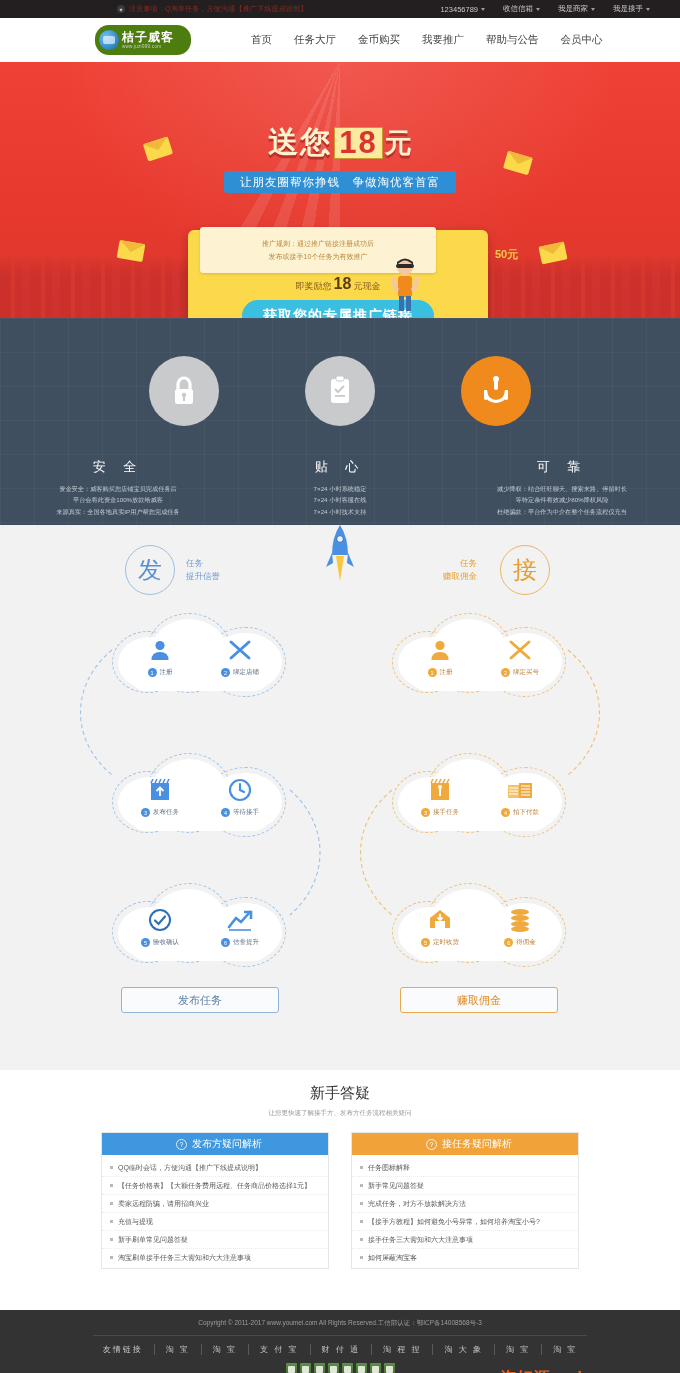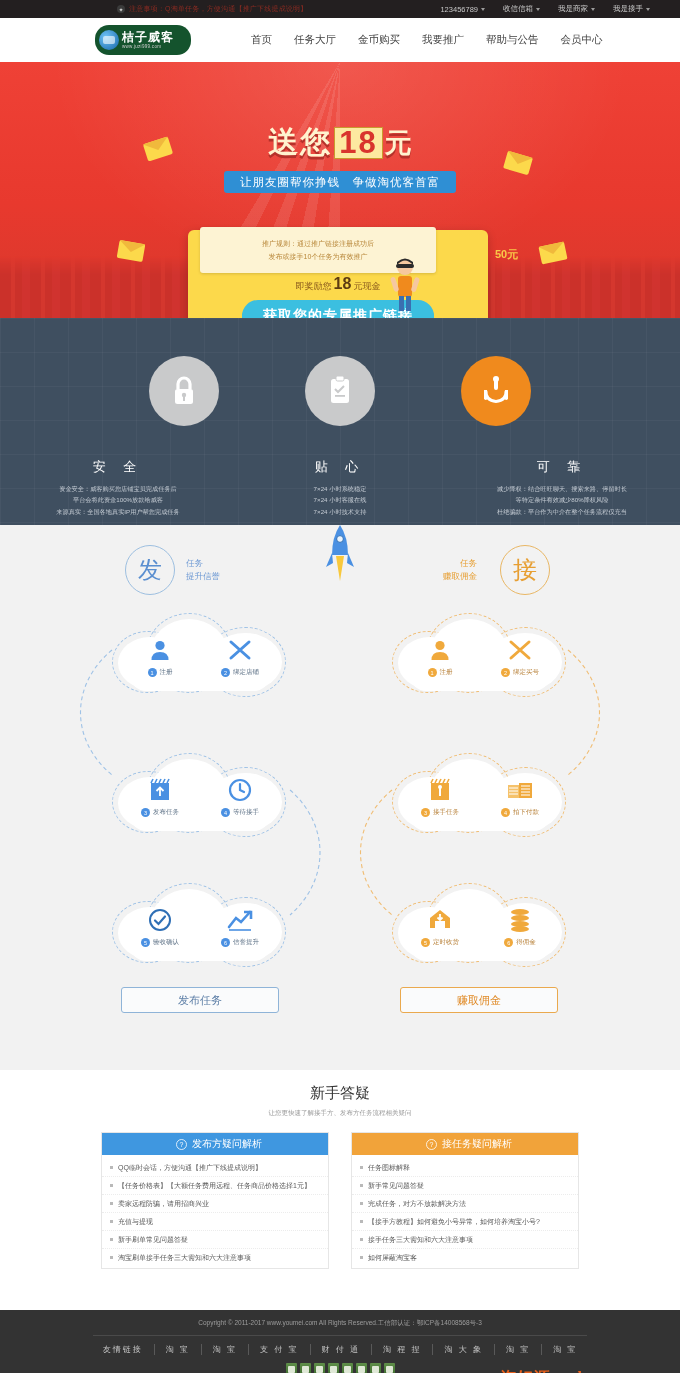--- a/index.html
+++ b/index.html
@@ -13,21 +13,21 @@
   .topbar{height:18px;background:#231f20;display:flex;align-items:center;font-size:7.5px;color:#b9b9b9;position:relative;padding-left:22px;}
   .topbar-left{display:flex;align-items:center;gap:4px;margin-left:95px;}
   .tb-mark{width:8px;height:8px;border-radius:50%;background:#3a3a3a;display:flex;align-items:center;justify-content:center;color:#ddd;font-size:6px;}
   .tb-notice{color:#8a2b22;font-size:7px;letter-spacing:.2px;}
   .topbar-right{margin-left:auto;margin-right:30px;display:flex;align-items:center;gap:18px;}
   .tb-item{display:flex;align-items:center;gap:3px;color:#c8c8c8;font-size:7.5px;}
   .caret{width:0;height:0;border-left:2.5px solid transparent;border-right:2.5px solid transparent;border-top:3px solid #9a9a9a;}
 
   
   .header{height:44px;background:#fff;display:flex;align-items:center;position:relative;}
-  .logo{margin-left:95px;width:96px;height:30px;background:#14532d;border-radius:14px;display:flex;align-items:center;padding:0 4px;position:relative;}
+  .logo{margin-left:95px;width:96px;height:30px;background:#4d7c0f;border-radius:14px;display:flex;align-items:center;padding:0 4px;position:relative;}
   .logo-globe{width:20px;height:20px;border-radius:50%;background:radial-gradient(circle at 35% 35%,#6fc3f7,#1565a8);flex:0 0 auto;position:relative;}
   .logo-globe:after{content:"";position:absolute;left:4px;top:6px;width:12px;height:8px;background:#fff;opacity:.6;border-radius:2px;}
   .logo-txt{display:flex;flex-direction:column;margin-left:3px;line-height:1;}
   .logo-main{color:#fff;font-size:12px;font-weight:bold;letter-spacing:1px;}
   .logo-sub{color:#cfcfcf;font-size:4.5px;margin-top:2px;letter-spacing:.3px;}
   .nav{display:flex;align-items:flex-start;gap:22px;margin-left:60px;}
   .nav a{color:#444;font-size:10.5px;text-decoration:none;}
 
   
   .banner{height:256px;position:relative;overflow:hidden;

